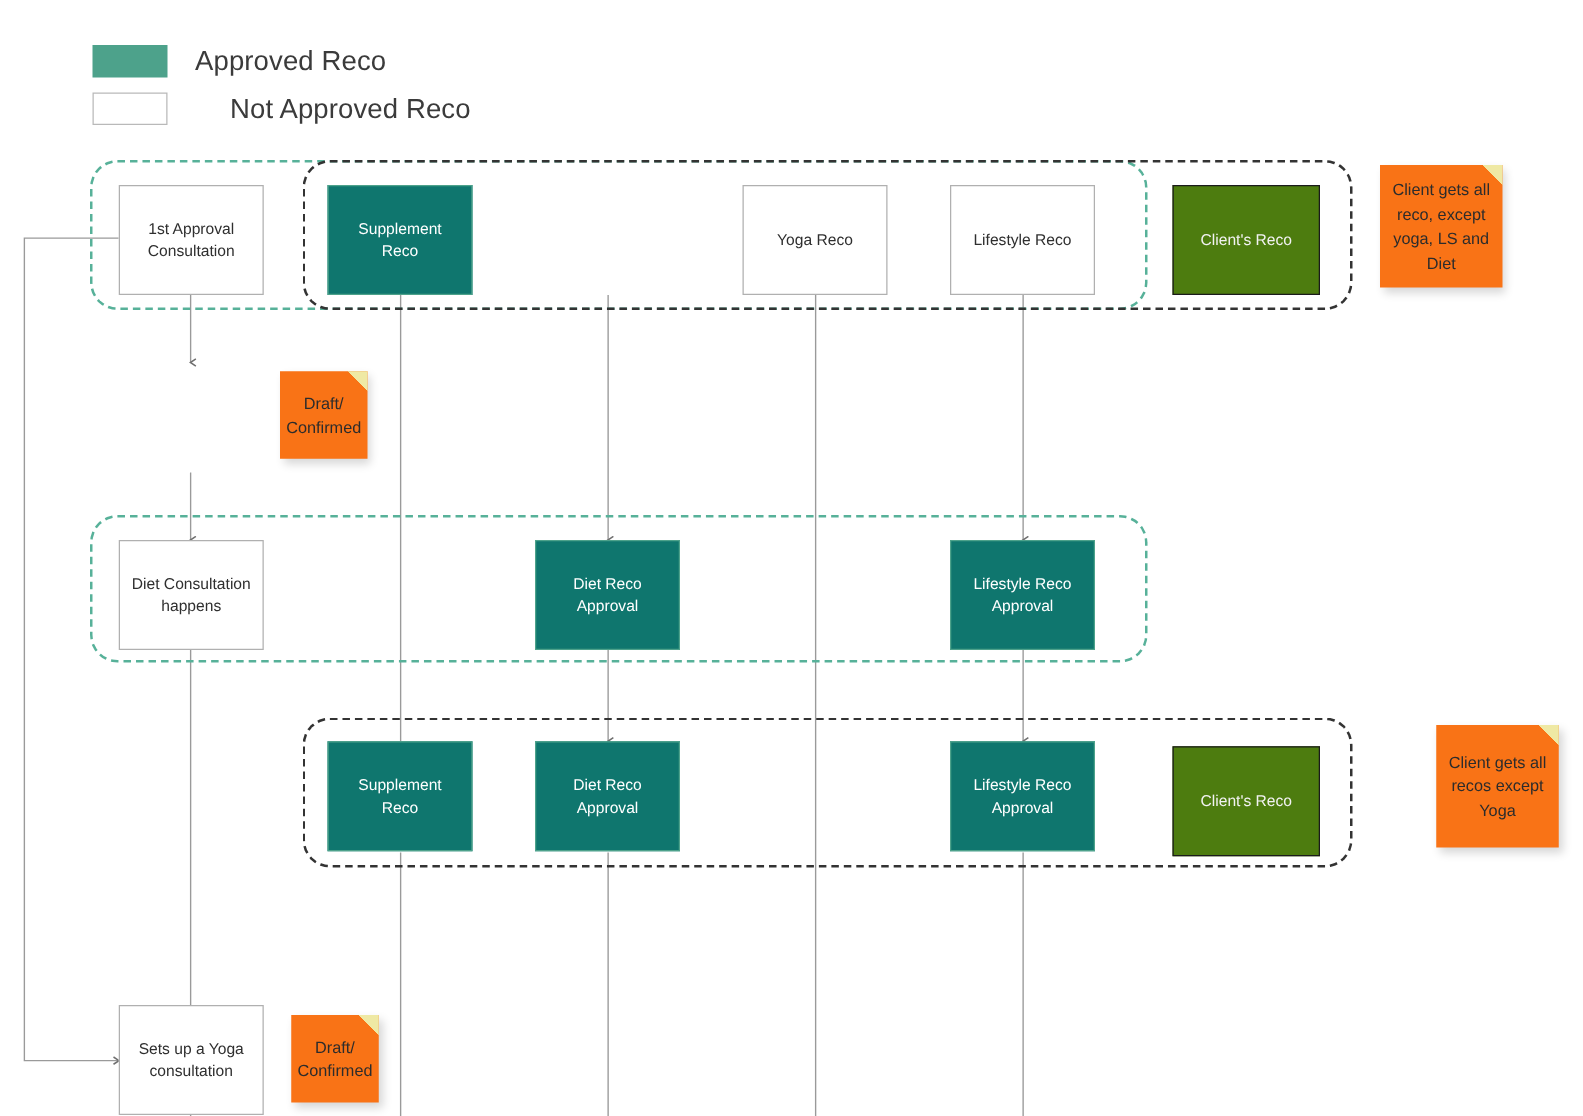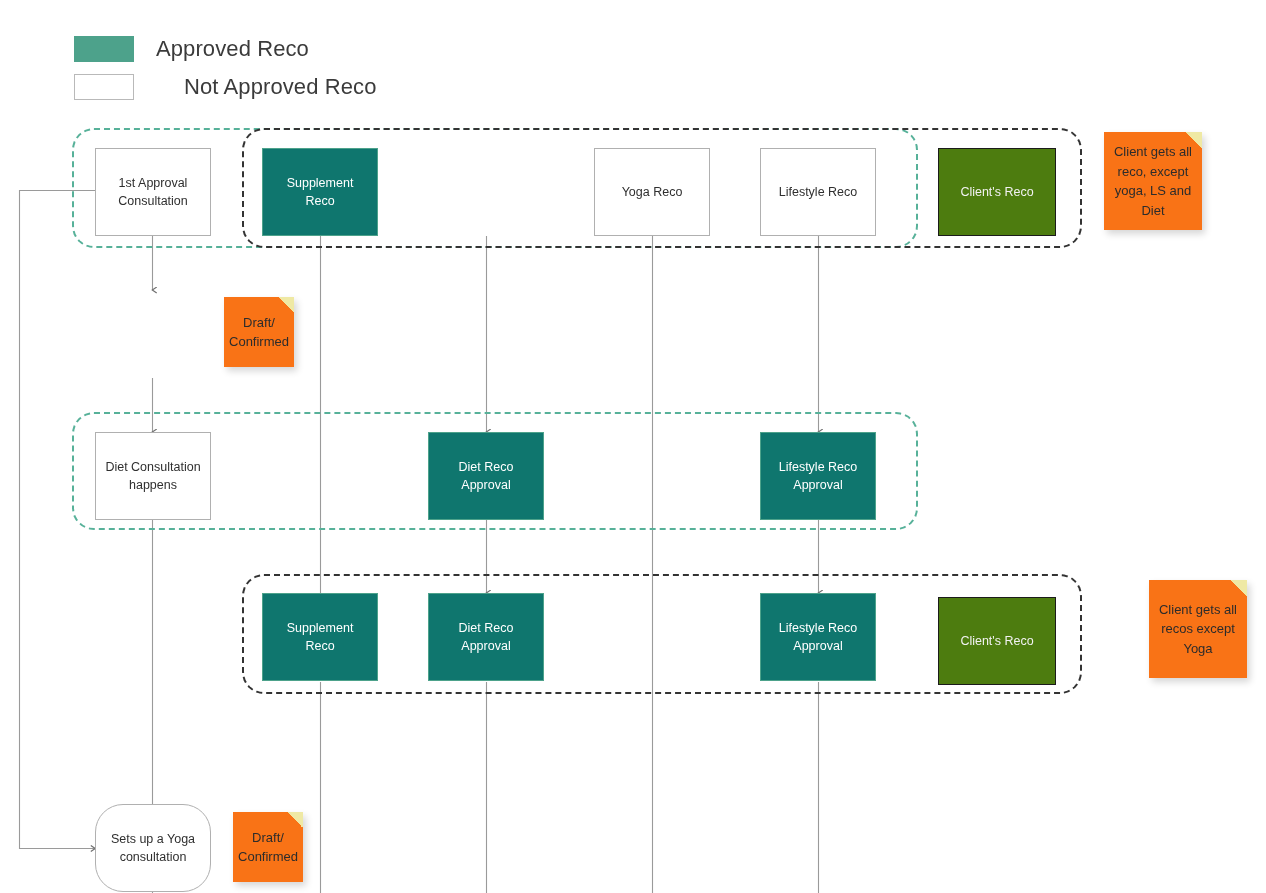--- a/index.html
+++ b/index.html
@@ -146,21 +146,21 @@
     <div class="node green" style="left:760px;top:581px;width:116px;height:88px;">
       <span class="lbl">Lifestyle Reco Approval</span>
     </div>
     <div class="node black" style="left:938px;top:585px;width:118px;height:88px;">
       <span class="lbl">Client's Reco</span>
     </div>
     <div class="sticky" style="left:1104px;top:568px;width:98px;height:98px;margin-left:45px;">
       <span class="lbl">Client gets all recos except Yoga</span>
     </div>
 
-    <div class="node plain" style="left:95px;top:792px;width:116px;height:88px;border-radius:28px;">
+    <div class="node plain" style="left:95px;top:792px;width:116px;height:88px;">
       <span class="lbl">Sets up a Yoga consultation</span>
     </div>
     <div class="sticky" style="left:233px;top:800px;width:70px;height:70px;">
       <span class="lbl">Draft/ Confirmed</span>
     </div>
 
   </div>
 </div>
 
 </body></html>

